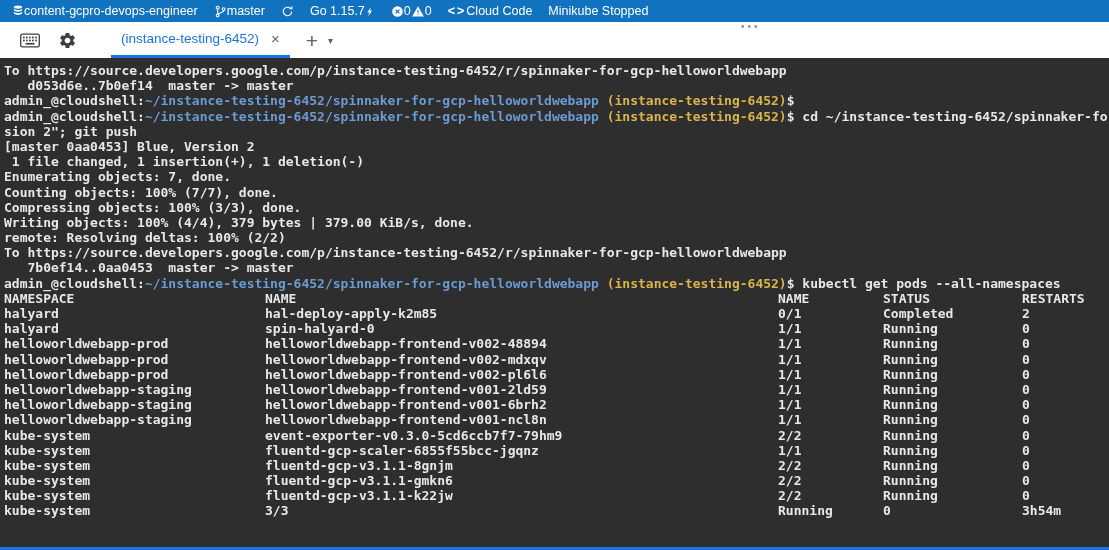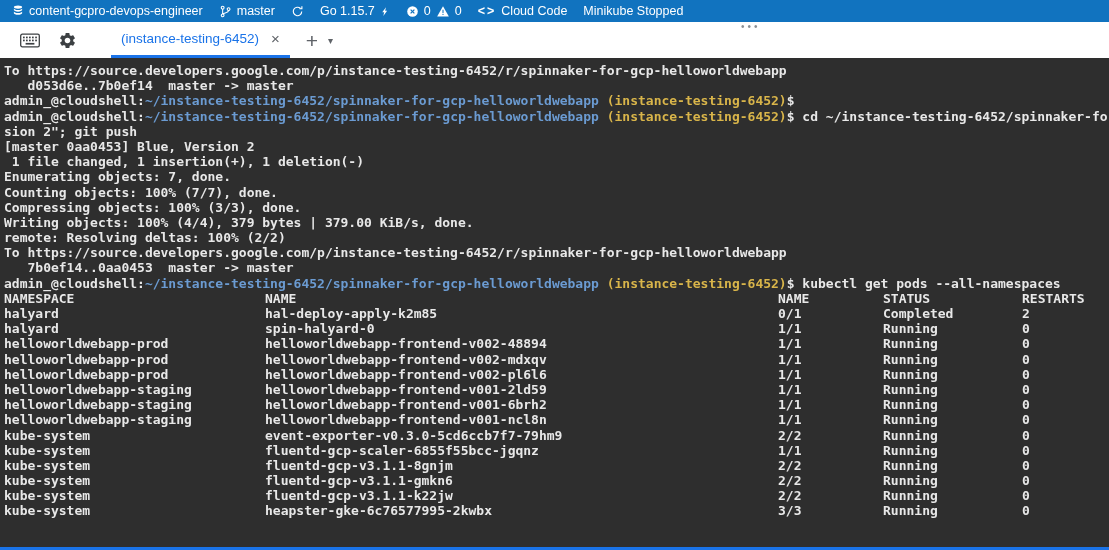--- a/index.html
+++ b/index.html
@@ -6,21 +6,21 @@
   body{
     width:1109px;height:550px;position:relative;overflow:hidden;
     background:#ffffff;font-family:"Liberation Sans",sans-serif;
   }
   
   .status-bar{
     position:absolute;top:0;left:0;right:0;height:22px;
     background:#1173bf;color:#ffffff;display:flex;align-items:center;
     font-size:12.5px;padding-left:12px;box-sizing:border-box;white-space:nowrap;
   }
-  .sb-item{display:flex;align-items:center;gap:5px;margin-right:16px;height:22px;cursor:default;}
+  .sb-item{display:flex;align-items:center;margin-right:16px;height:22px;cursor:default;}
   .sb-item svg{display:block;}
   
   .tab-strip{
     position:absolute;top:22px;left:0;right:0;height:36px;background:#ffffff;
     display:flex;align-items:center;padding-left:20px;box-sizing:border-box;
   }
   .ts-icon{color:#3c4043;margin-right:18px;display:flex;align-items:center;}
   .tab{
     height:36px;box-sizing:border-box;display:flex;align-items:center;gap:12px;
     padding:0 10px;margin-left:16px;border-bottom:3px solid #1a73e8;
@@ -162,17 +162,17 @@
       <div class="pod-row"><span>helloworldwebapp-prod</span><span>helloworldwebapp-frontend-v002-mdxqv</span><span>1/1</span><span>Running</span><span>0</span><span>7m48s</span></div>
       <div class="pod-row"><span>helloworldwebapp-prod</span><span>helloworldwebapp-frontend-v002-pl6l6</span><span>1/1</span><span>Running</span><span>0</span><span>7m48s</span></div>
       <div class="pod-row"><span>helloworldwebapp-staging</span><span>helloworldwebapp-frontend-v001-2ld59</span><span>1/1</span><span>Running</span><span>0</span><span>21m</span></div>
       <div class="pod-row"><span>helloworldwebapp-staging</span><span>helloworldwebapp-frontend-v001-6brh2</span><span>1/1</span><span>Running</span><span>0</span><span>21m</span></div>
       <div class="pod-row"><span>helloworldwebapp-staging</span><span>helloworldwebapp-frontend-v001-ncl8n</span><span>1/1</span><span>Running</span><span>0</span><span>21m</span></div>
       <div class="pod-row"><span>kube-system</span><span>event-exporter-v0.3.0-5cd6ccb7f7-79hm9</span><span>2/2</span><span>Running</span><span>0</span><span>3h54m</span></div>
       <div class="pod-row"><span>kube-system</span><span>fluentd-gcp-scaler-6855f55bcc-jgqnz</span><span>1/1</span><span>Running</span><span>0</span><span>3h54m</span></div>
       <div class="pod-row"><span>kube-system</span><span>fluentd-gcp-v3.1.1-8gnjm</span><span>2/2</span><span>Running</span><span>0</span><span>3h54m</span></div>
       <div class="pod-row"><span>kube-system</span><span>fluentd-gcp-v3.1.1-gmkn6</span><span>2/2</span><span>Running</span><span>0</span><span>3h54m</span></div>
       <div class="pod-row"><span>kube-system</span><span>fluentd-gcp-v3.1.1-k22jw</span><span>2/2</span><span>Running</span><span>0</span><span>3h54m</span></div>
-      <div class="pod-row"><span>kube-system</span><span>heapster-gke-6c76577995-2kwbx</span><span>3/3</span><span>Running</span><span>0</span><span>3h54m</span></div>
+      <div class="pod-row"><span>kube-system</span><span>3/3</span><span>Running</span><span>0</span><span>3h54m</span></div>
     </div>
 </div>
 
 <div class="bottom-bar"></div>
 
 </body></html>

